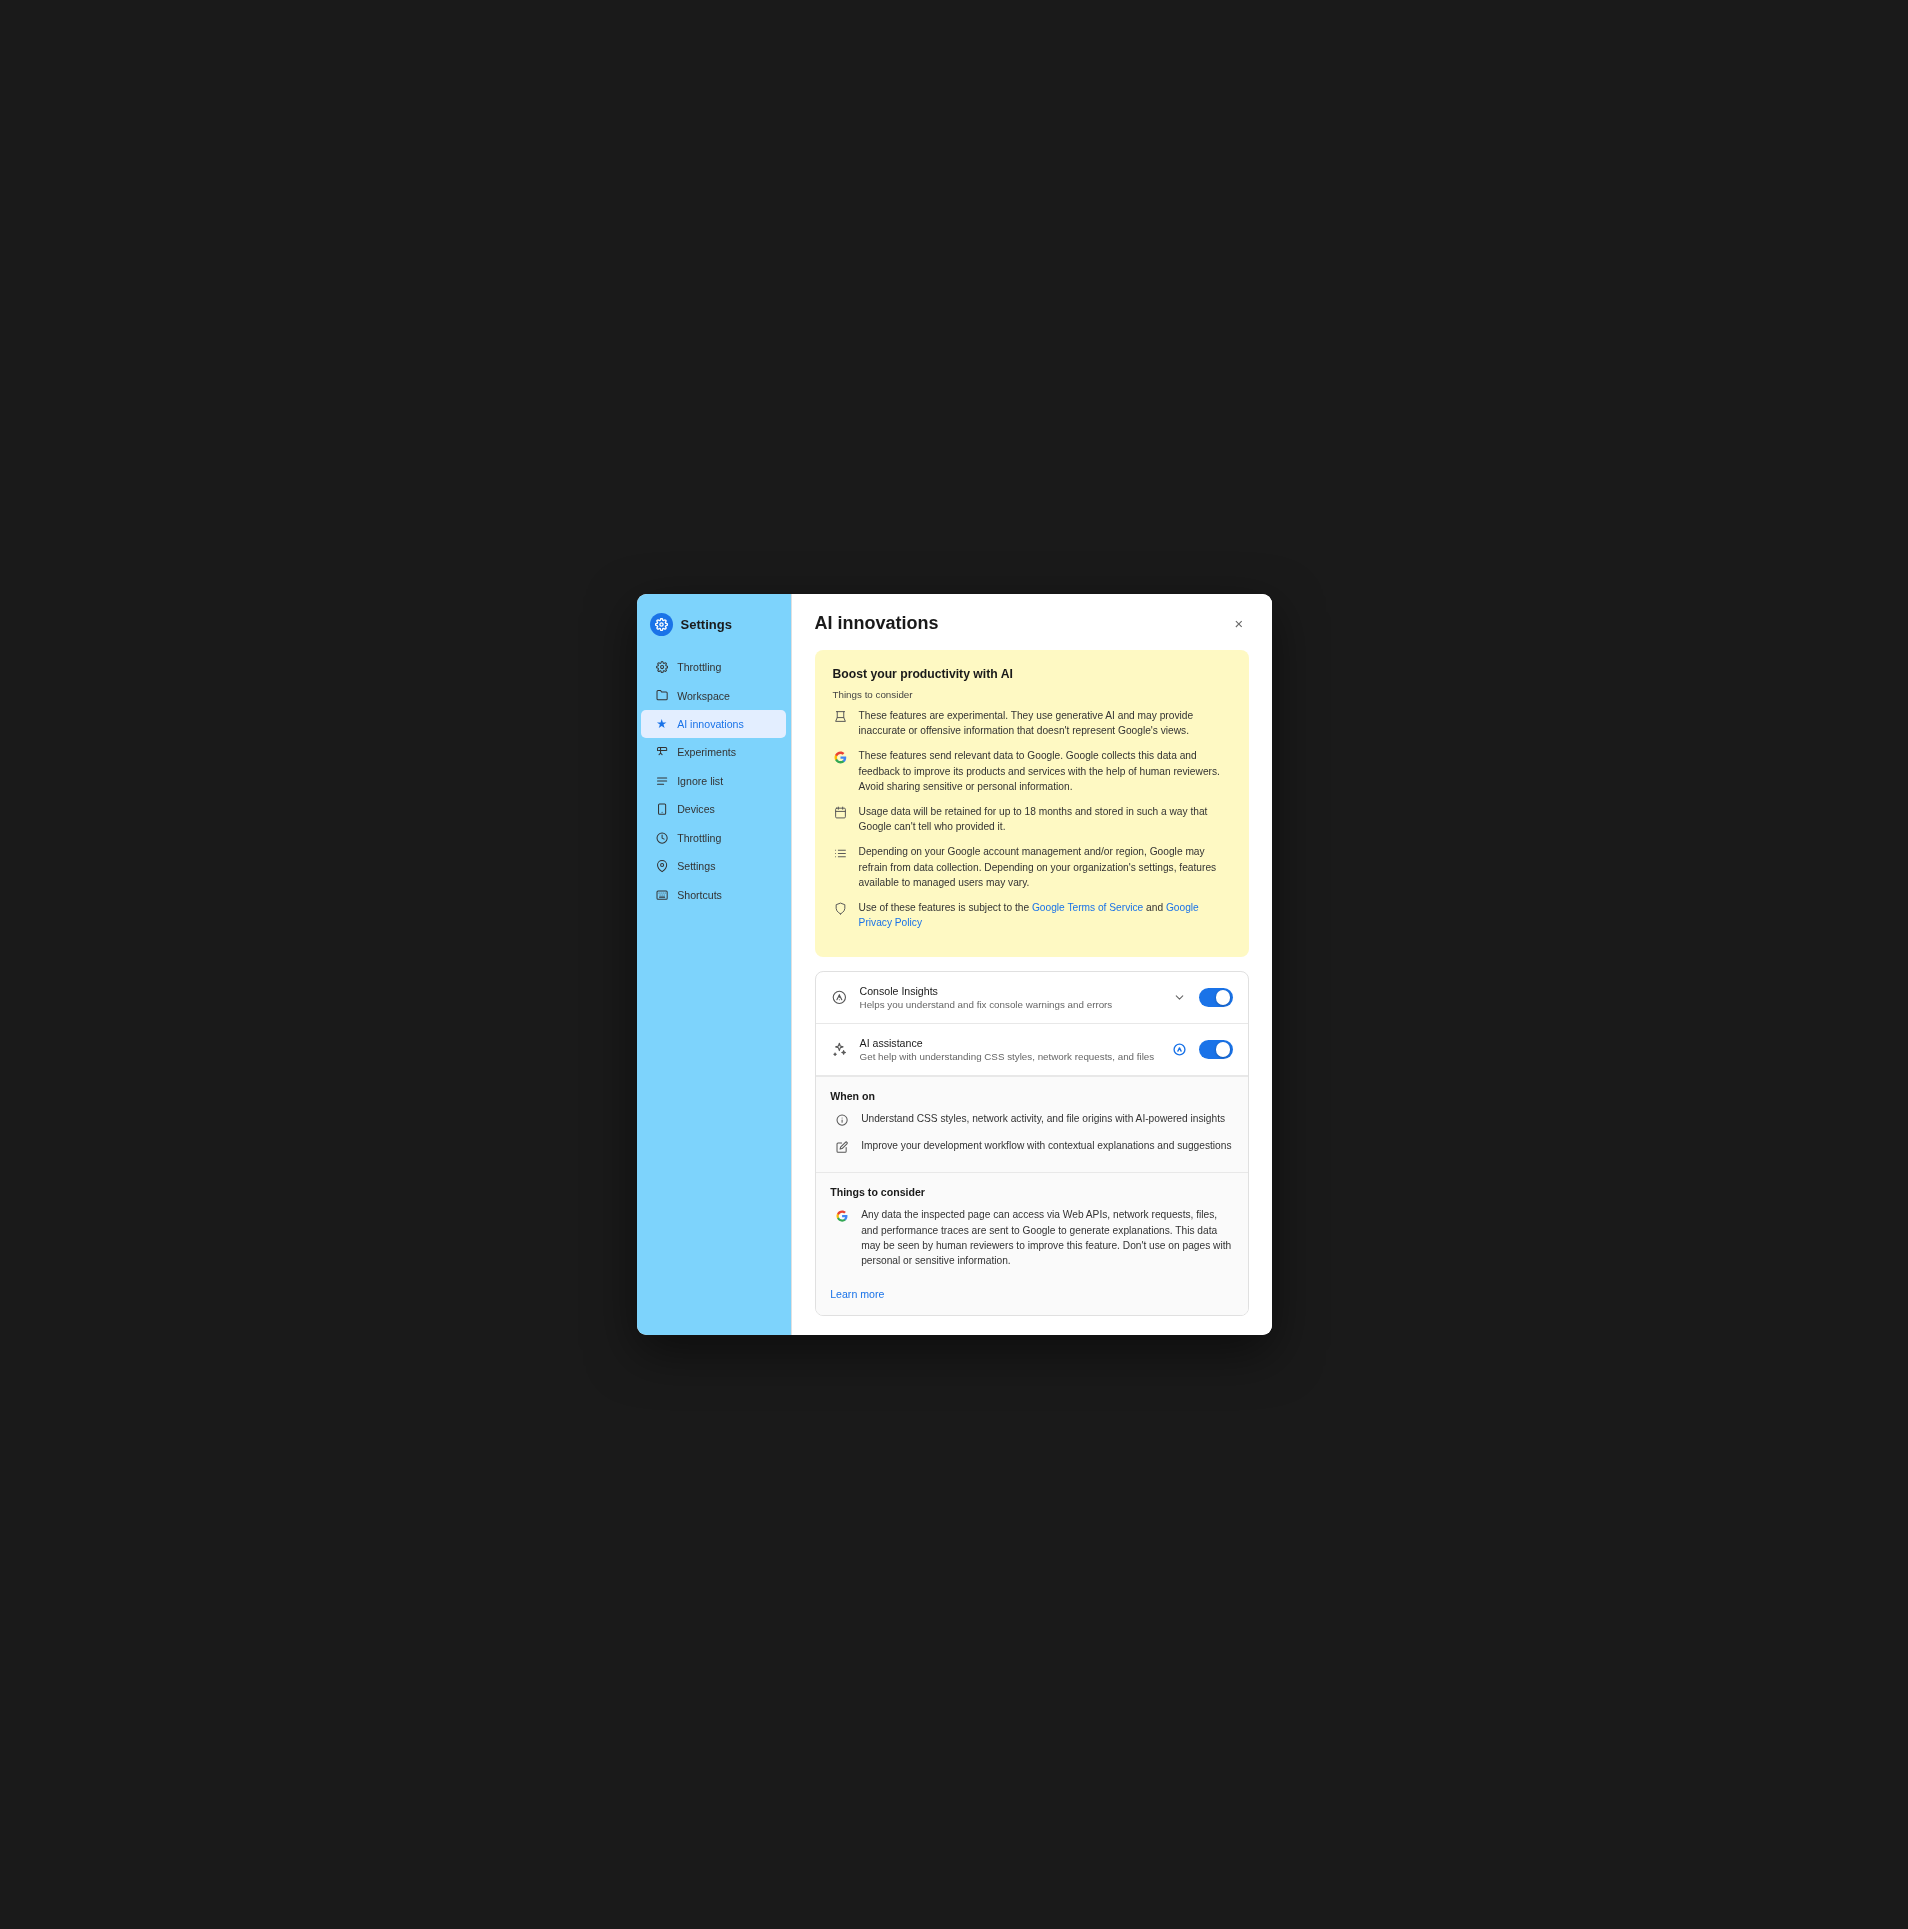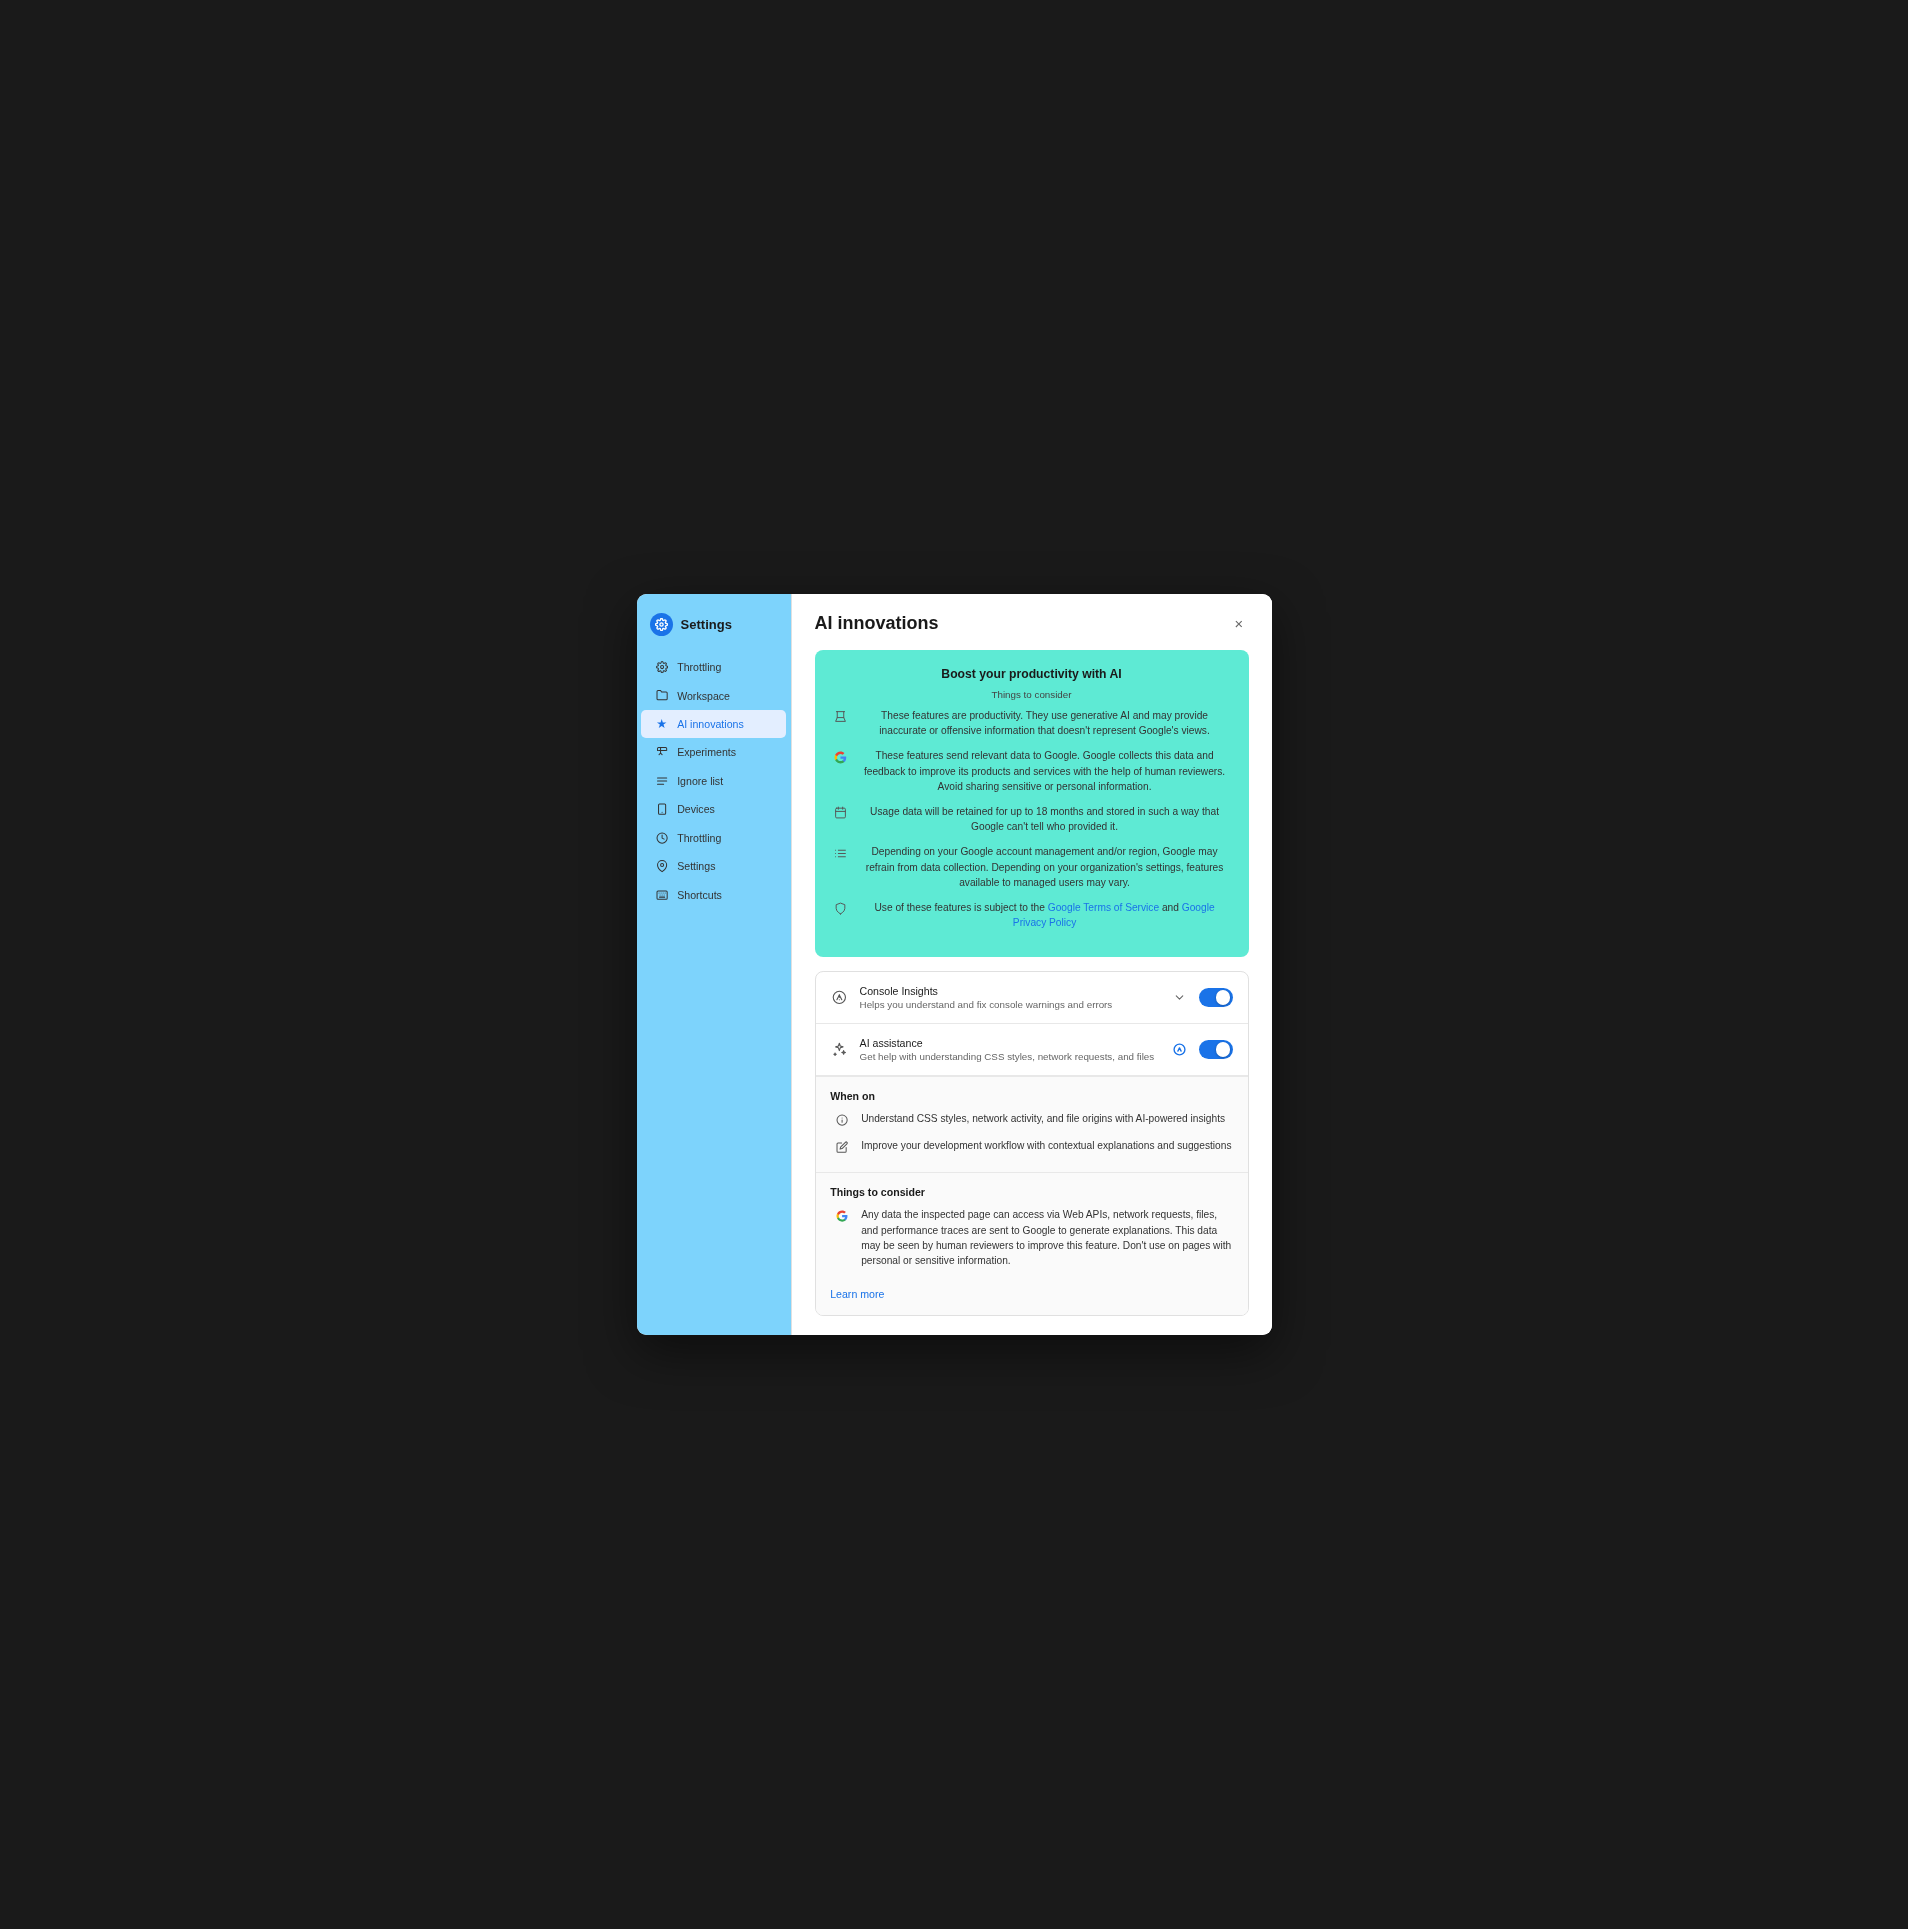--- a/index.html
+++ b/index.html
@@ -131,25 +131,24 @@
       background: none;
       cursor: pointer;
       color: #666;
       font-size: 14.7px;
       display: flex;
       align-items: center;
       justify-content: center;
       border-radius: 3.3px;
     }
     .info-box {
-      background: #5eead4;
+      background: #fef9c3;
       border-radius: 8.1px;
       padding: 16.3px 18px;
       margin-bottom: 14.7px;
-      text-align: center;
     }
     .info-box-title {
       font-size: 12.2px;
       font-weight: 600;
       color: #1a1a1a;
       margin-bottom: 8.1px;
     }
     .info-box-subtitle {
       font-size: 9.8px;
       font-weight: 500;
@@ -420,21 +419,21 @@
         <div class="info-box-subtitle">Things to consider</div>
 
         <div class="info-item">
           <div class="info-item-icon">
             <svg width="13" height="13" viewBox="0 0 24 24" fill="none" stroke="#555" stroke-width="1.8" stroke-linecap="round" stroke-linejoin="round">
               <path d="M4.5 3h15"></path>
               <path d="M6 3v11l-3 7h18l-3-7V3"></path>
               <path d="M6 14h12"></path>
             </svg>
           </div>
-          <span class="info-item-text">These features are productivity. They use generative AI and may provide inaccurate or offensive information that doesn't represent Google's views.</span>
+          <span class="info-item-text">These features are experimental. They use generative AI and may provide inaccurate or offensive information that doesn't represent Google's views.</span>
         </div>
 
         <div class="info-item">
           <div class="info-item-icon">
             <svg width="13" height="13" viewBox="0 0 24 24" fill="none">
               <path d="M22.56 12.25c0-.78-.07-1.53-.2-2.25H12v4.26h5.92c-.26 1.37-1.04 2.53-2.21 3.31v2.77h3.57c2.08-1.92 3.28-4.74 3.28-8.09z" fill="#4285F4"></path>
               <path d="M12 23c2.97 0 5.46-.98 7.28-2.66l-3.57-2.77c-.98.66-2.23 1.06-3.71 1.06-2.86 0-5.29-1.93-6.16-4.53H2.18v2.84C3.99 20.53 7.7 23 12 23z" fill="#34A853"></path>
               <path d="M5.84 14.09c-.22-.66-.35-1.36-.35-2.09s.13-1.43.35-2.09V7.07H2.18C1.43 8.55 1 10.22 1 12s.43 3.45 1.18 4.93l2.85-2.22.81-.62z" fill="#FBBC05"></path>
               <path d="M12 5.38c1.62 0 3.06.56 4.21 1.64l3.15-3.15C17.45 2.09 14.97 1 12 1 7.7 1 3.99 3.47 2.18 7.07l3.66 2.84c.87-2.6 3.3-4.53 6.16-4.53z" fill="#EA4335"></path>
             </svg>

